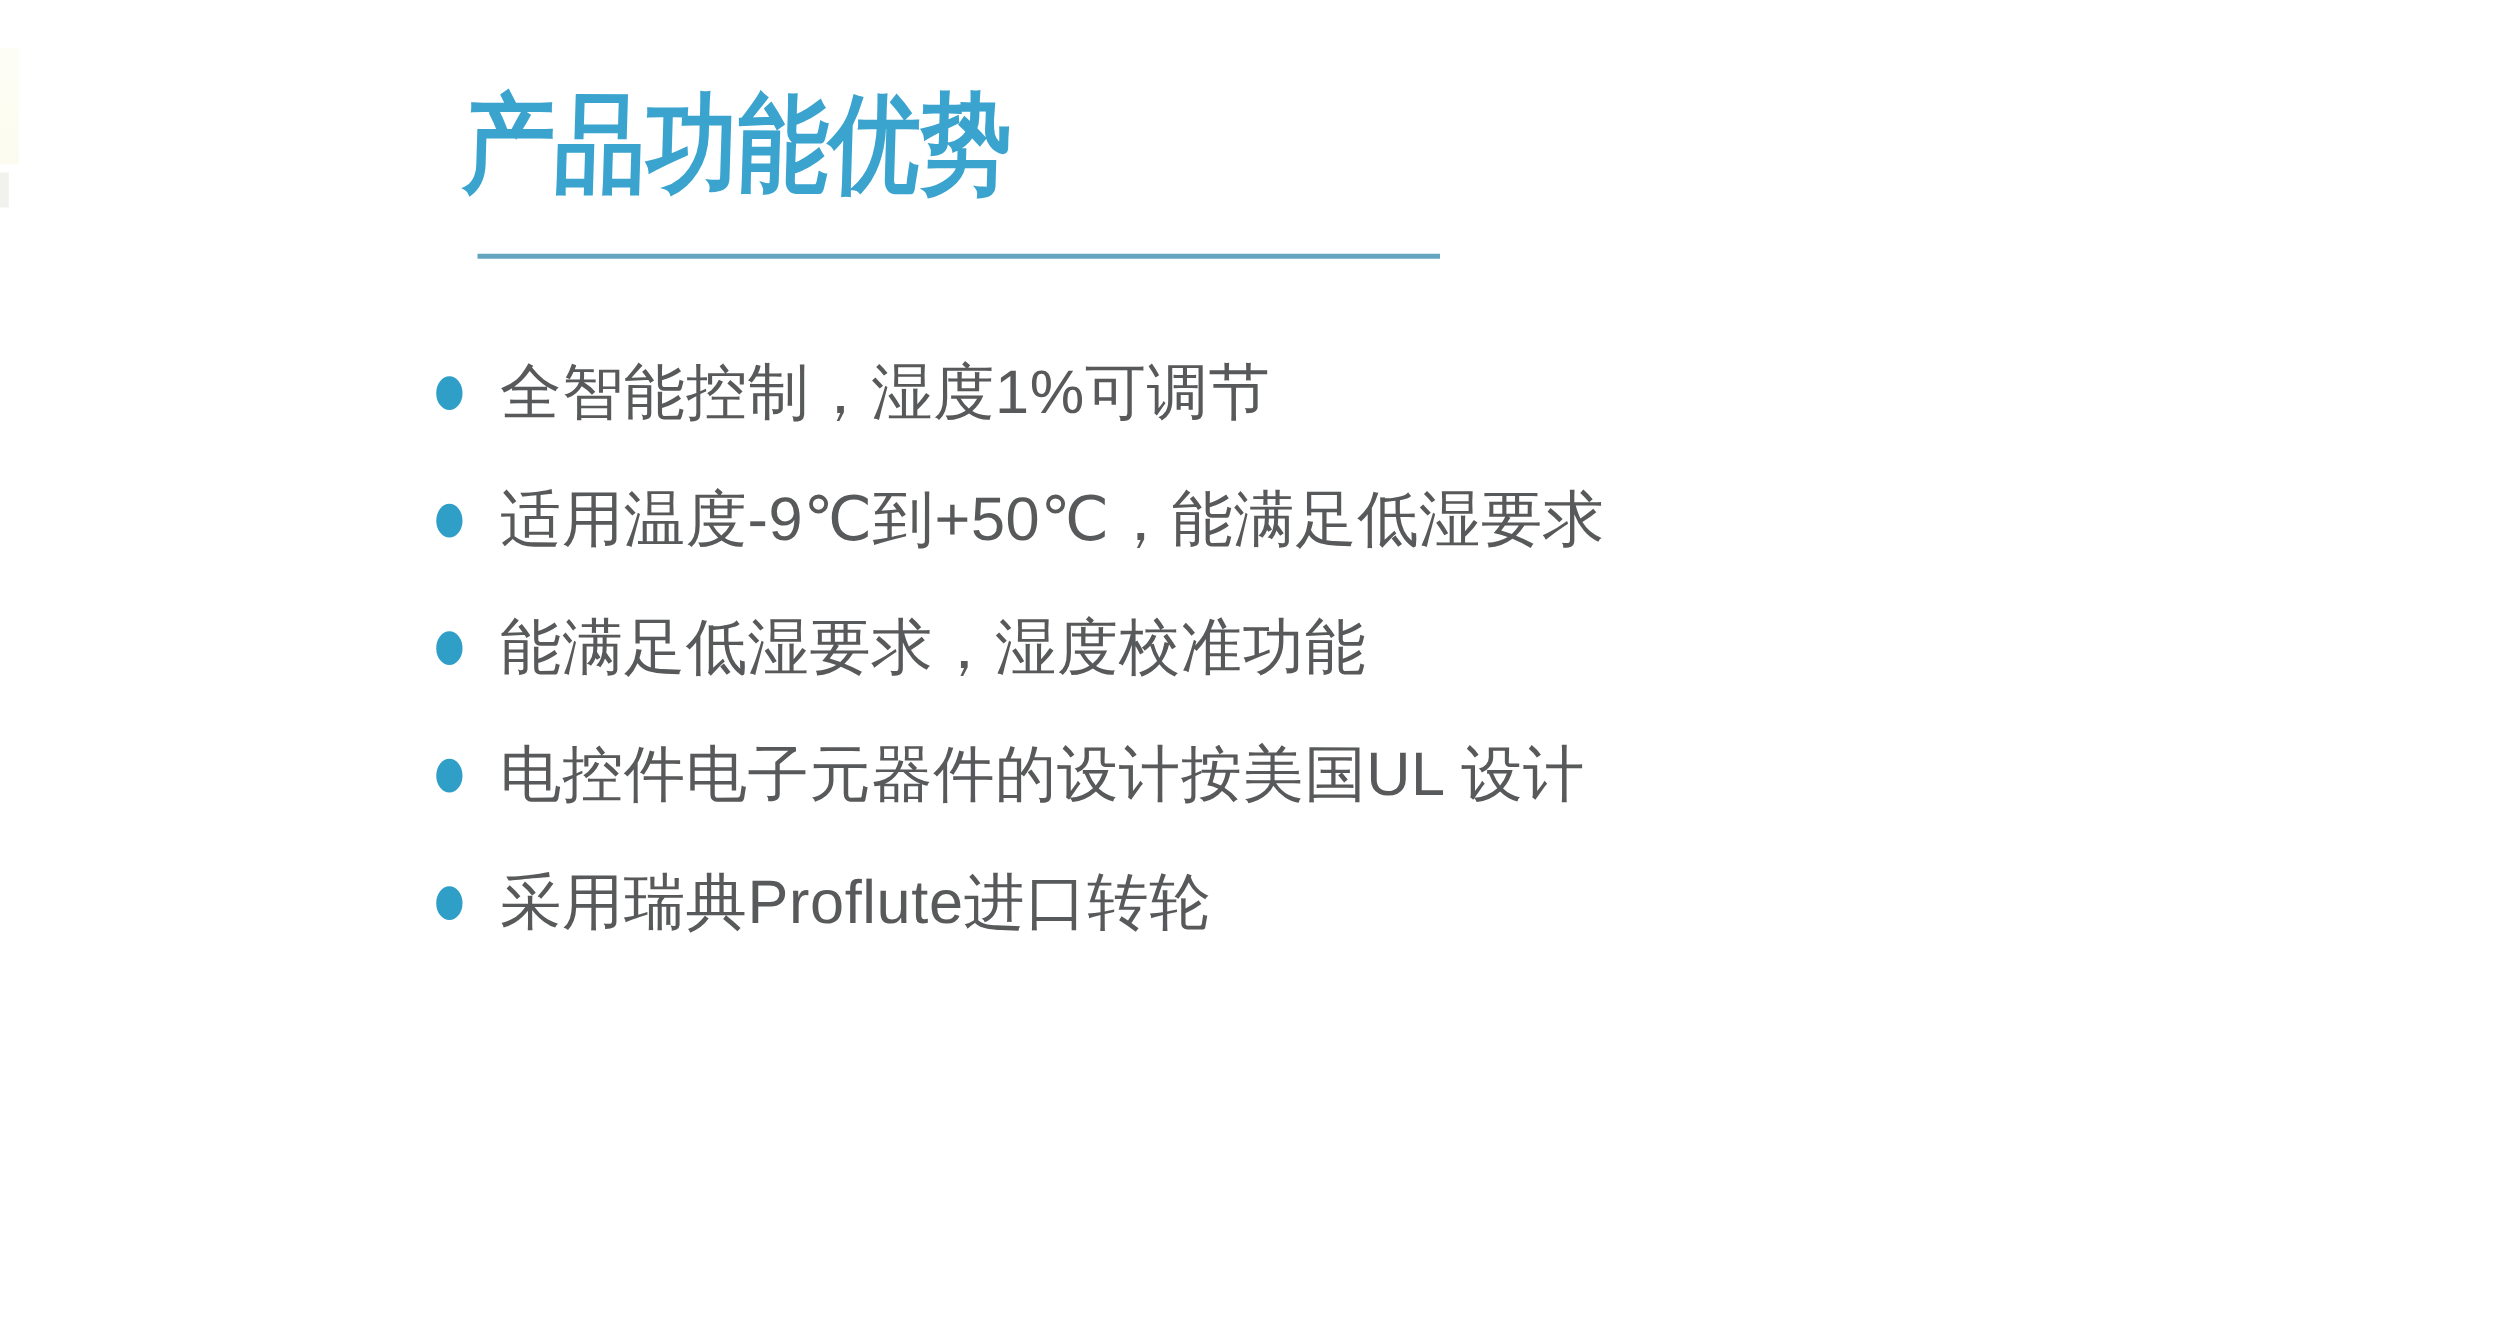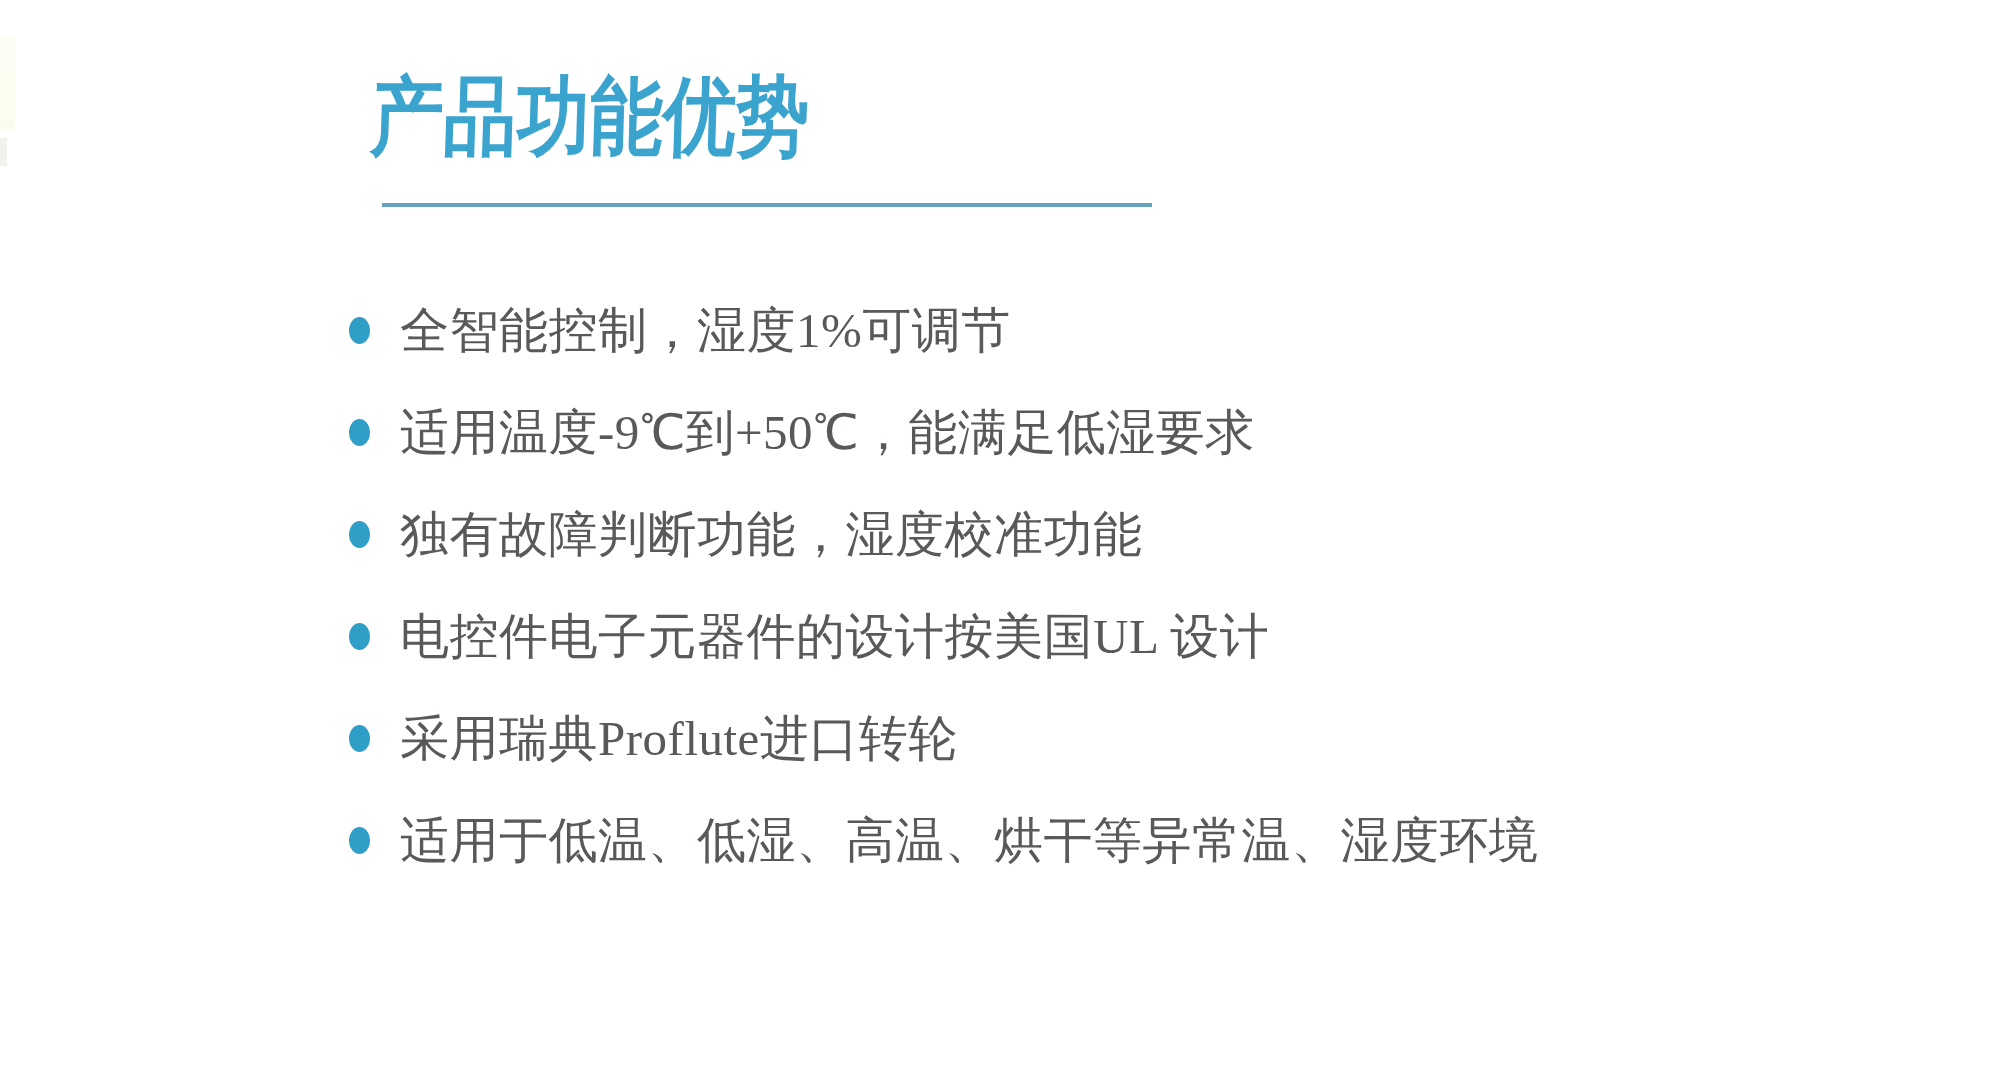--- a/index.html
+++ b/index.html
@@ -54,22 +54,21 @@
     left: 382px;
     top: 203px;
     width: 770px;
     height: 4px;
     background: #64a5c0;
   }
   
   .bullet-list {
     position: absolute;
     left: 349px;
-    top: 279px;
-    font-family: Liberation Serif, serif;
+    top: 263px;
   }
   .bullet-row {
     display: flex;
     align-items: center;
     height: 102px;
   }
   .bullet-dot {
     flex: 0 0 auto;
     width: 21px;
     height: 27px;
@@ -105,32 +104,28 @@
       <span class="bullet-text">全智能控制，湿度1%可调节</span>
     </div>
 
     <div class="bullet-row">
       <span class="bullet-dot"></span>
       <span class="bullet-text">适用温度-9℃到+50℃，能满足低湿要求</span>
     </div>
 
     <div class="bullet-row">
       <span class="bullet-dot"></span>
-      <span class="bullet-text">独有故障判断功能，湿度校准功能</span>
+      <span class="bullet-text">能满足低湿要求，湿度校准功能</span>
     </div>
 
     <div class="bullet-row">
       <span class="bullet-dot"></span>
       <span class="bullet-text">电控件电子元器件的设计按美国UL 设计</span>
     </div>
 
     <div class="bullet-row">
       <span class="bullet-dot"></span>
       <span class="bullet-text">采用瑞典Proflute进口转轮</span>
     </div>
 
-    <div class="bullet-row">
-      <span class="bullet-dot"></span>
-      <span class="bullet-text">适用于低温、低湿、高温、烘干等异常温、湿度环境</span>
-    </div>
 
   </div>
 </div>
 
 </body></html>

